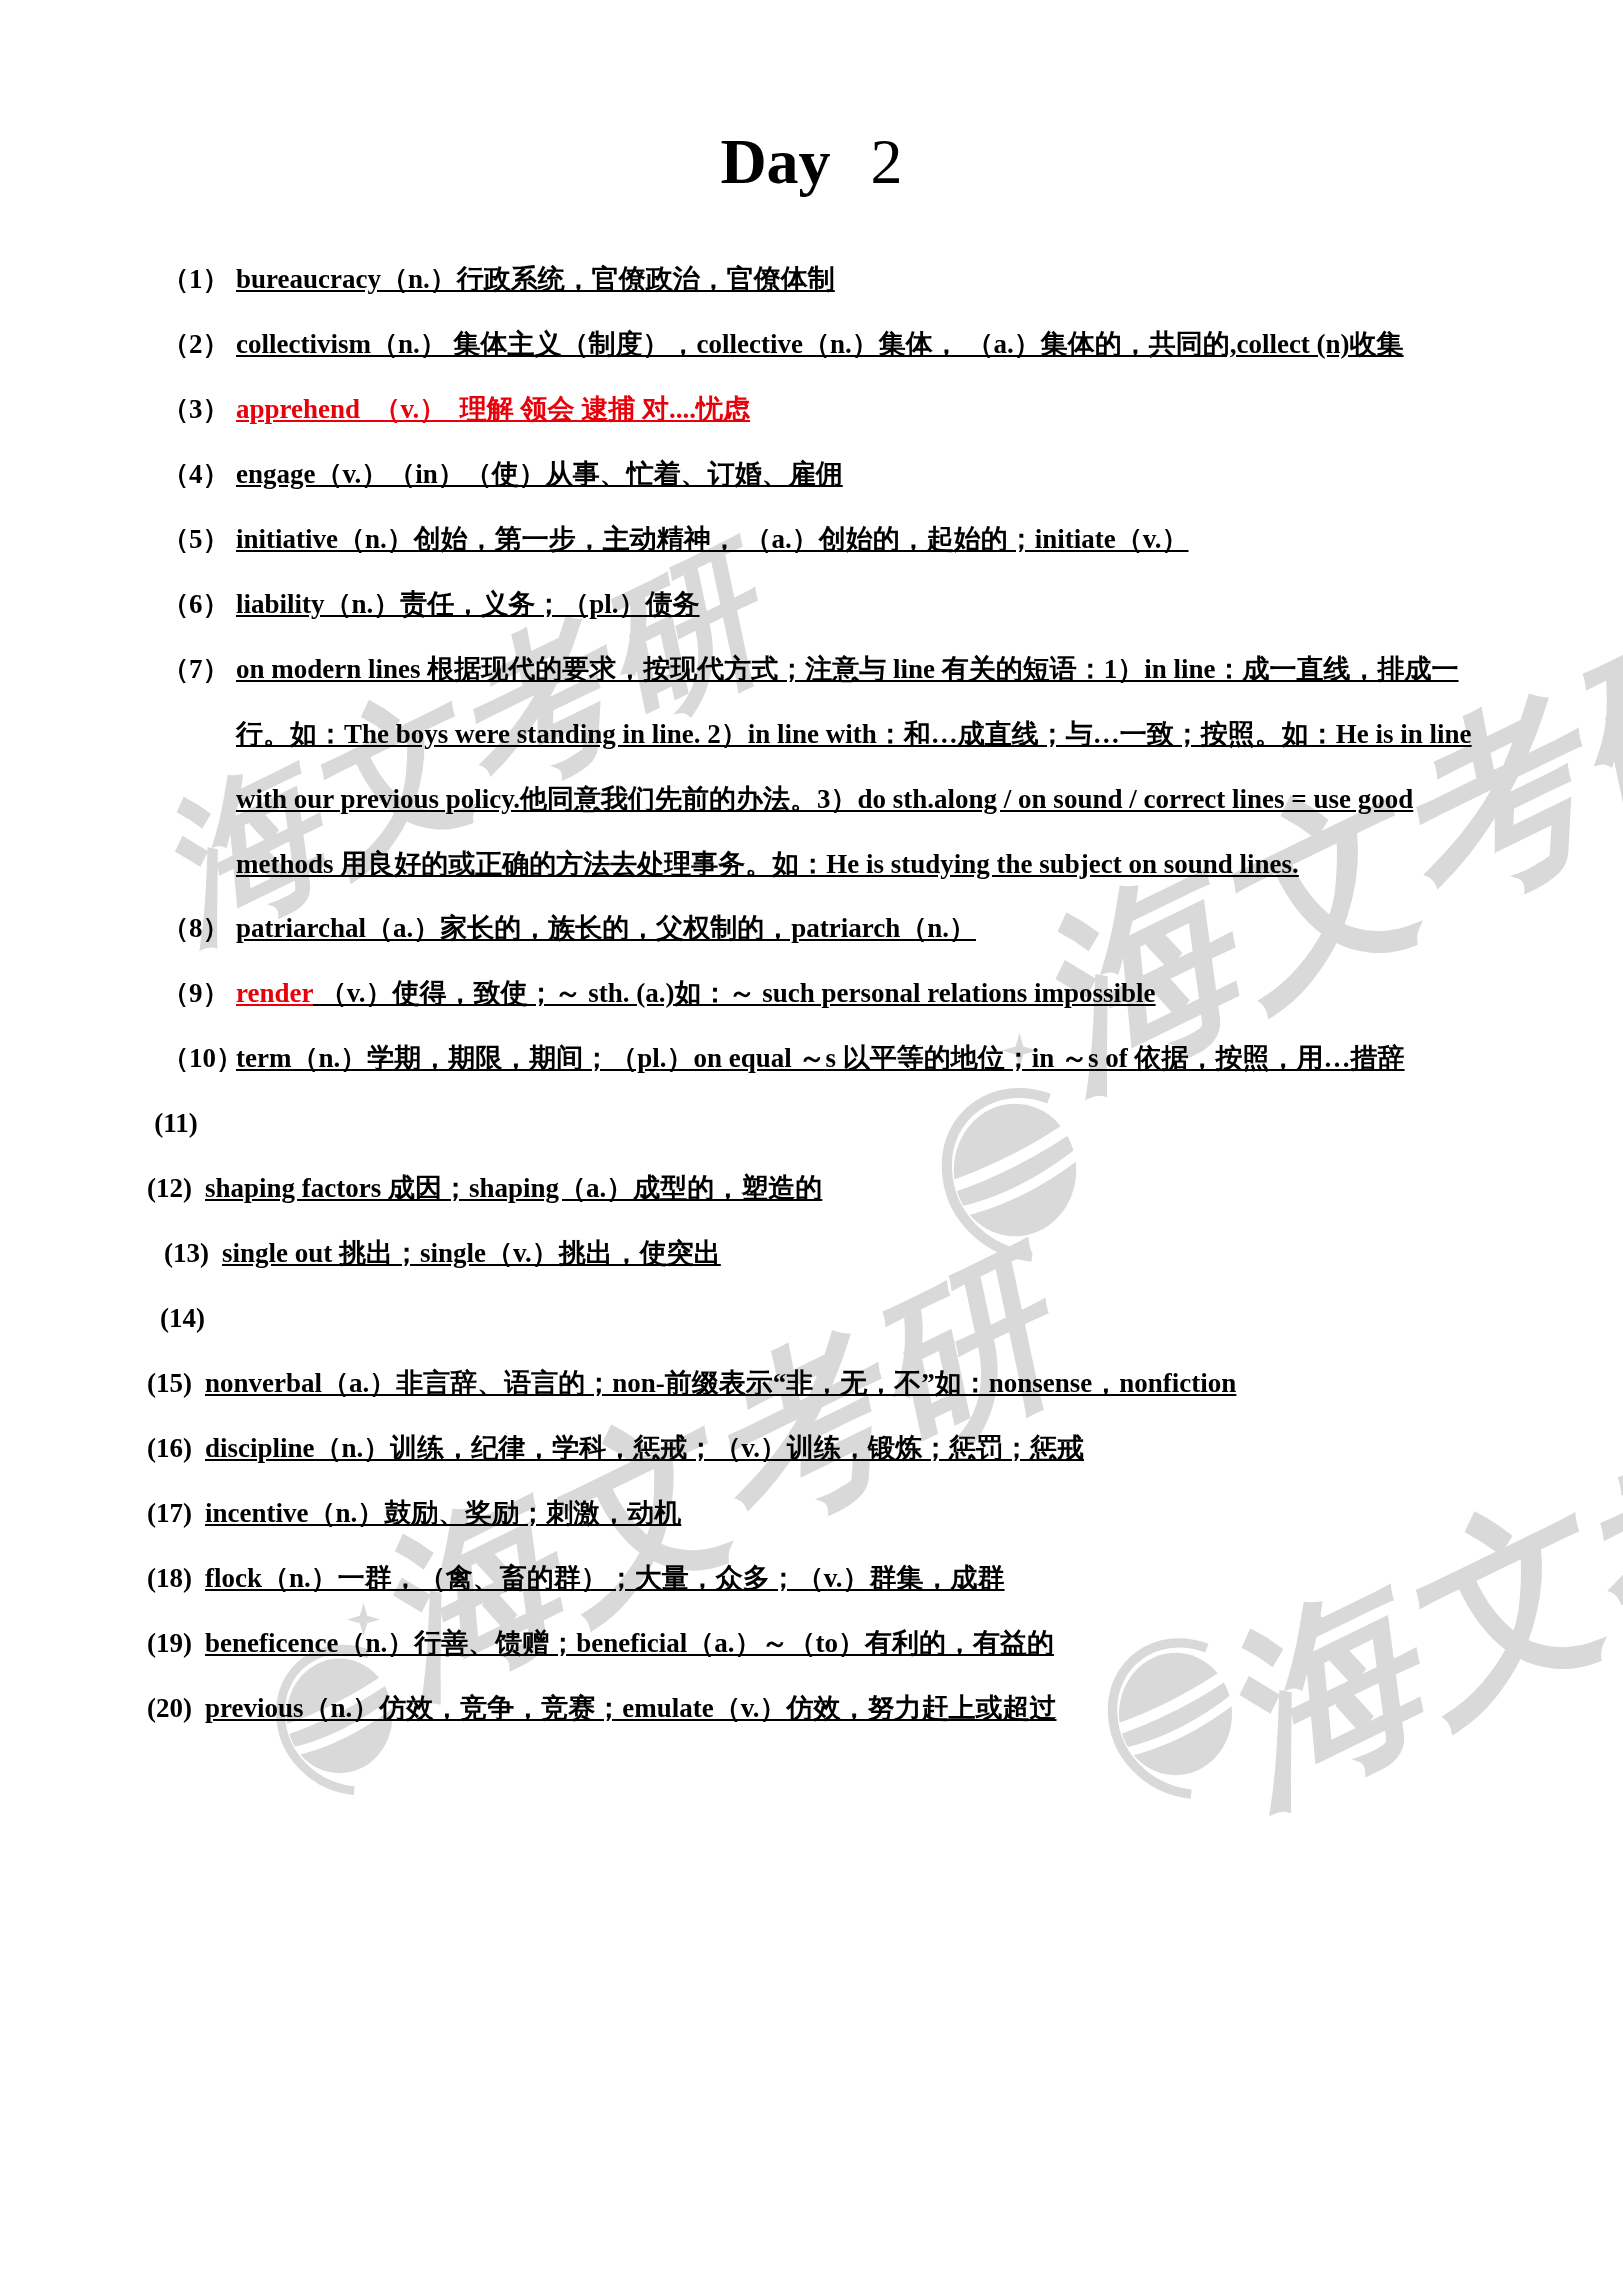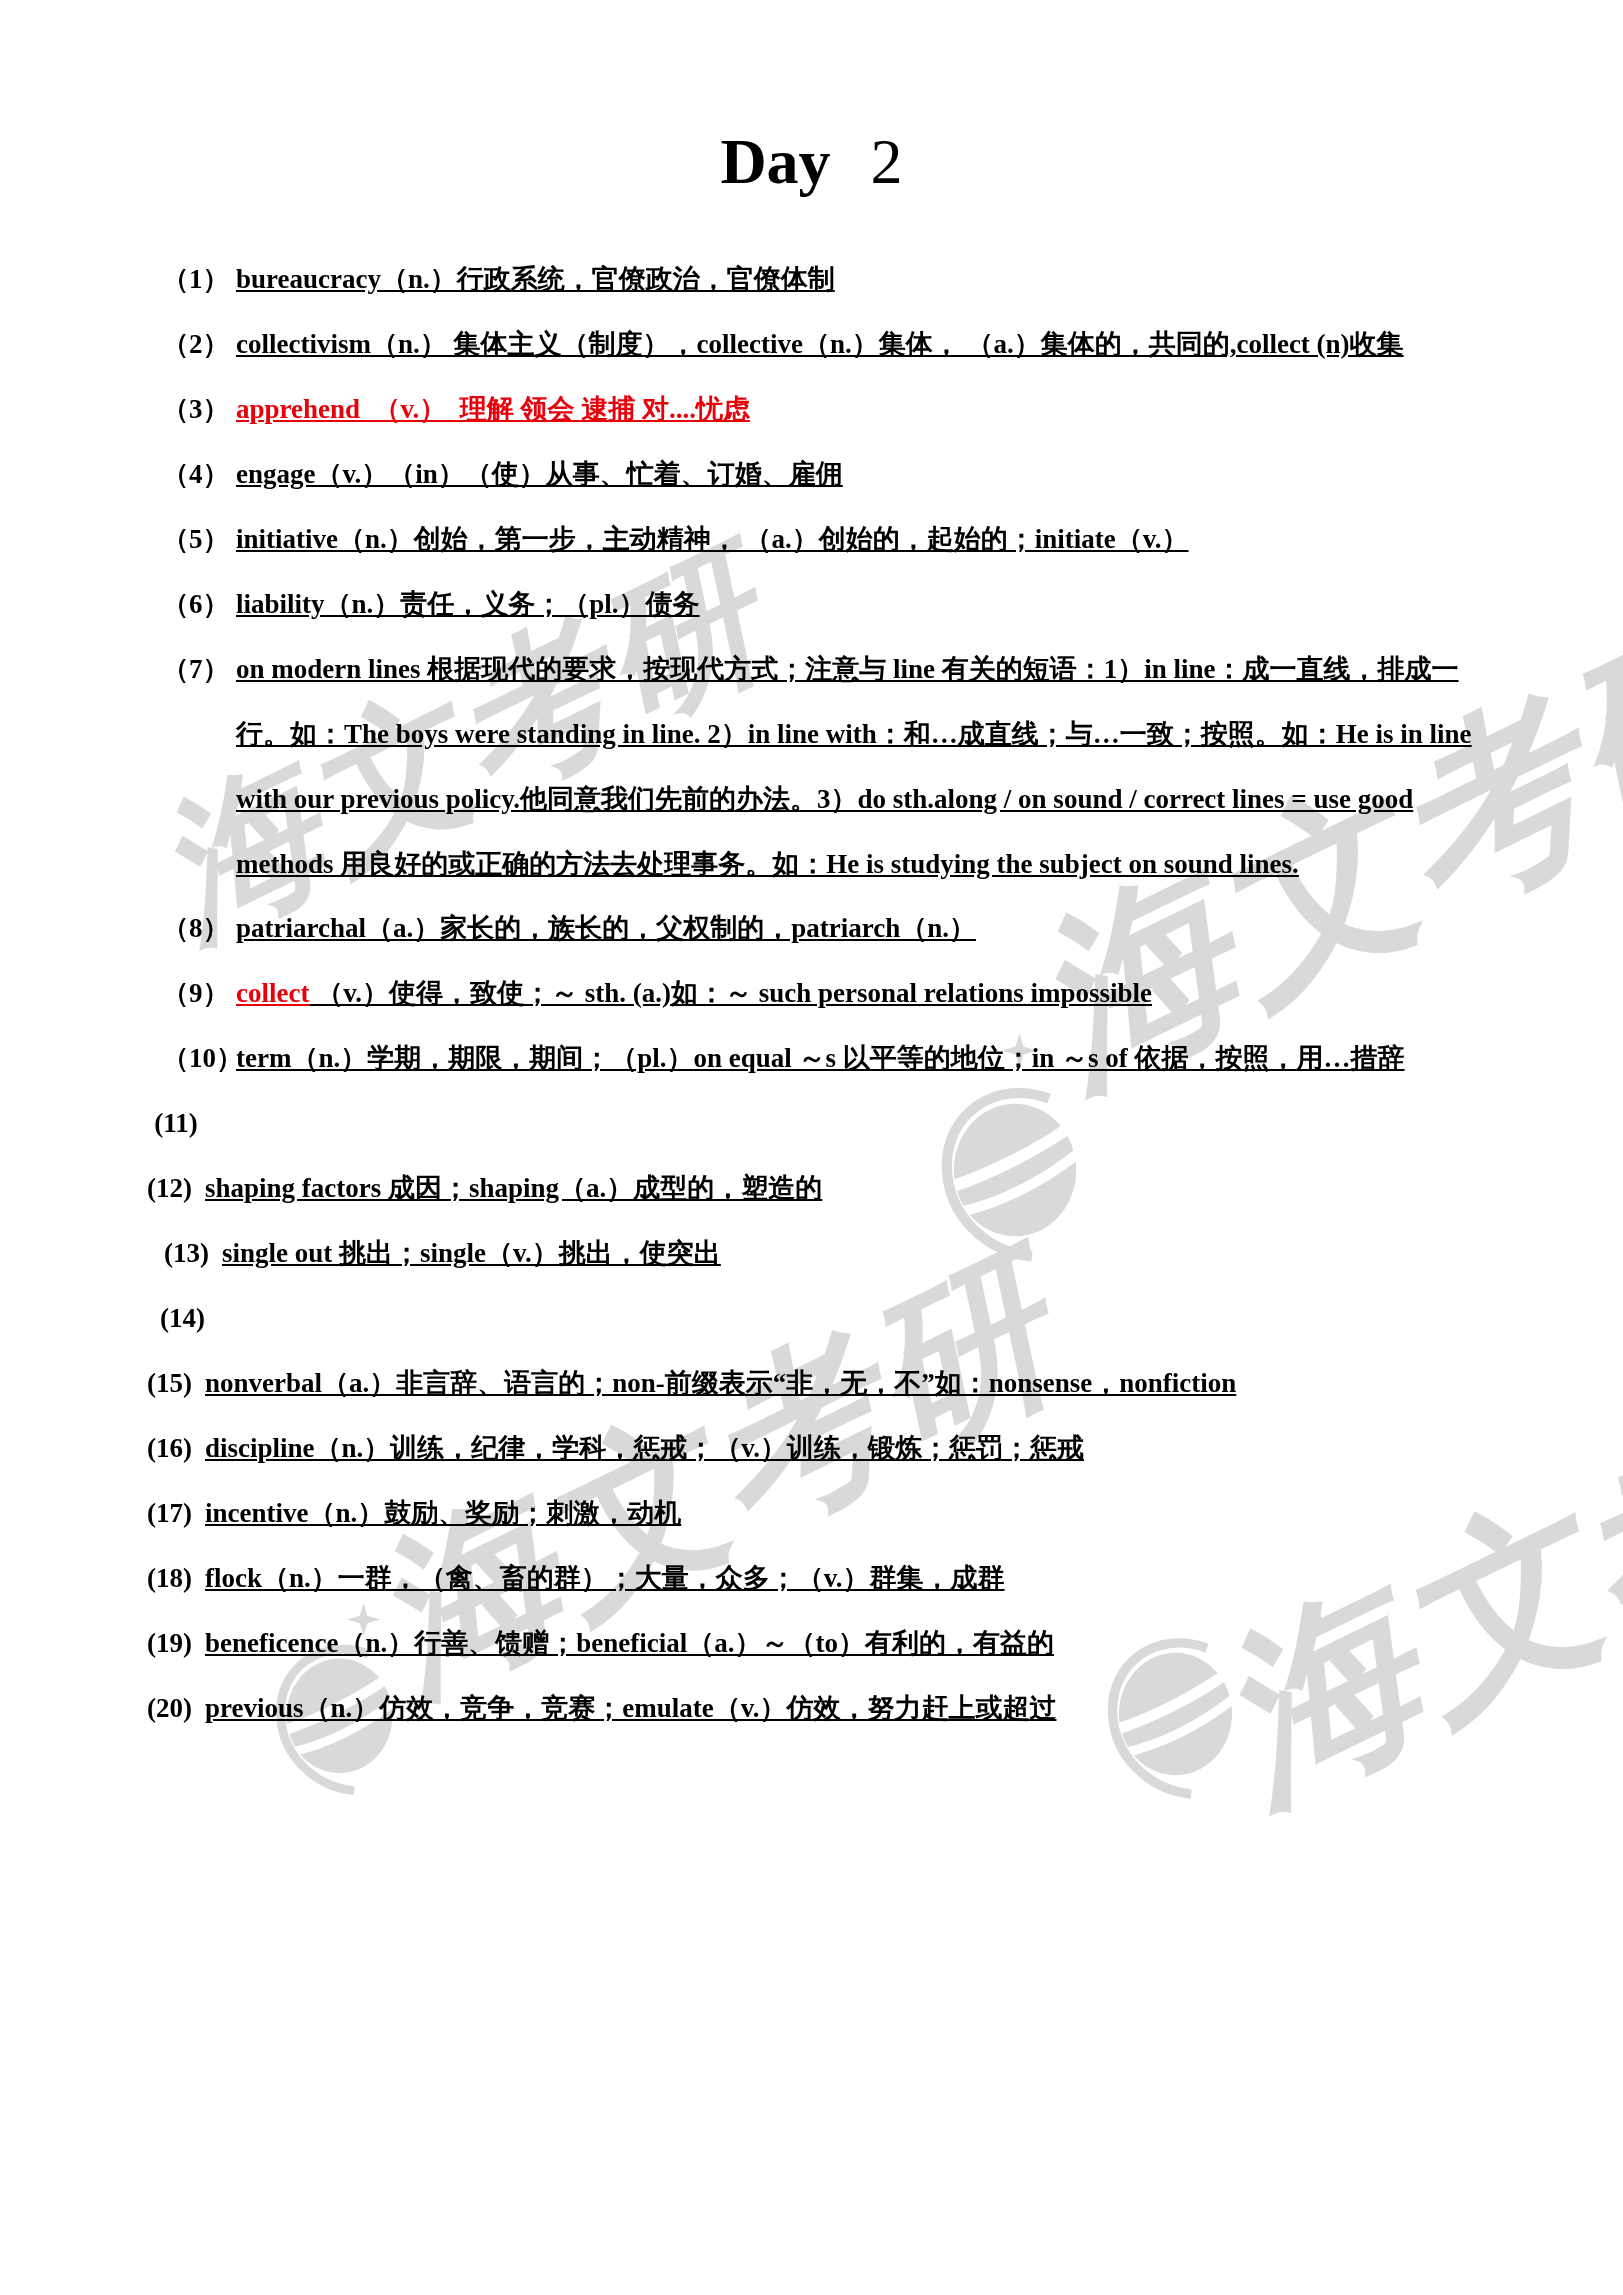--- a/index.html
+++ b/index.html
@@ -120,21 +120,21 @@
       <div class="entry" style="height: 65px;"><span class="num">（2）</span><span><span class="seg">collectivism（n.） 集体主义（制度），collective（n.）集体， （a.）集体的，共同的,collect (n)收集</span></span></div>
       <div class="entry" style="height: 65px;"><span class="num">（3）</span><span><span class="seg red">apprehend  （v.）  理解 领会 逮捕 对....忧虑</span></span></div>
       <div class="entry" style="height: 65px;"><span class="num">（4）</span><span><span class="seg">engage（v.）（in）（使）从事、忙着、订婚、雇佣</span></span></div>
       <div class="entry" style="height: 65px;"><span class="num">（5）</span><span><span class="seg">initiative（n.）创始，第一步，主动精神， （a.）创始的，起始的；initiate（v.）</span></span></div>
       <div class="entry" style="height: 65px;"><span class="num">（6）</span><span><span class="seg">liability（n.）责任，义务；（pl.）债务</span></span></div>
       <div class="entry" style="height: 259px;"><span class="num">（7）</span><span><span class="seg">on modern lines 根据现代的要求，按现代方式；注意与 line 有关的短语：1）in line：成一直线，排成一
 行。如：The boys were standing in line. 2）in line with：和…成直线；与…一致；按照。如：He is in line
 with our previous policy.他同意我们先前的办法。3）do sth.along / on sound / correct lines = use good
 methods 用良好的或正确的方法去处理事务。如：He is studying the subject on sound lines.</span></span></div>
       <div class="entry" style="height: 65px;"><span class="num">（8）</span><span><span class="seg">patriarchal（a.）家长的，族长的，父权制的，patriarch（n.）</span></span></div>
-      <div class="entry" style="height: 65px;"><span class="num">（9）</span><span><span class="seg red">collect</span><span class="seg"> （v.）使得，致使；～ sth. (a.)如：～ such personal relations impossible</span></span></div>
+      <div class="entry" style="height: 65px;"><span class="num">（9）</span><span><span class="seg red">render</span><span class="seg"> （v.）使得，致使；～ sth. (a.)如：～ such personal relations impossible</span></span></div>
       <div class="entry" style="height: 65px;"><span class="num">（10）</span><span><span class="seg">term（n.）学期，期限，期间；（pl.）on equal ～s 以平等的地位；in ～s of 依据，按照，用…措辞</span></span></div>
       <div class="entry alt" style="height: 65px; text-align: center;"><span class="num">(11)</span></div>
       <div class="entry alt" style="height: 65px;"><span class="num">(12)</span><span><span class="seg">shaping factors 成因；shaping（a.）成型的，塑造的</span></span></div>
       <div class="entry alt" style="height: 65px; margin-left: 17px;"><span class="num">(13)</span><span><span class="seg">single out 挑出；single（v.）挑出，使突出</span></span></div>
       <div class="entry alt" style="height: 65px; text-align: right;"><span class="num">(14)</span></div>
       <div class="entry alt" style="height: 65px;"><span class="num">(15)</span><span><span class="seg">nonverbal（a.）非言辞、语言的；non-前缀表示“非，无，不”如：nonsense，nonfiction</span></span></div>
       <div class="entry alt" style="height: 65px;"><span class="num">(16)</span><span><span class="seg">discipline（n.）训练，纪律，学科，惩戒；（v.）训练，锻炼；惩罚；惩戒</span></span></div>
       <div class="entry alt" style="height: 65px;"><span class="num">(17)</span><span><span class="seg">incentive（n.）鼓励、奖励；刺激，动机</span></span></div>
       <div class="entry alt" style="height: 65px;"><span class="num">(18)</span><span><span class="seg">flock（n.）一群，（禽、畜的群）；大量，众多；（v.）群集，成群</span></span></div>
       <div class="entry alt" style="height: 65px;"><span class="num">(19)</span><span><span class="seg">beneficence（n.）行善、馈赠；beneficial（a.）～（to）有利的，有益的</span></span></div>

